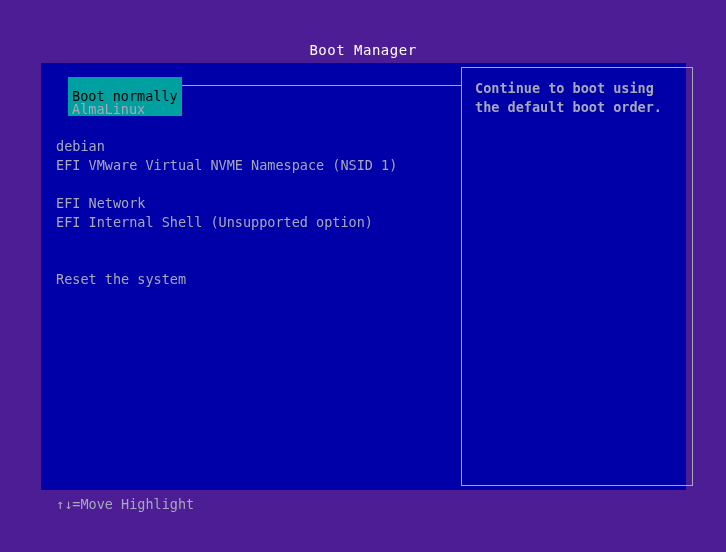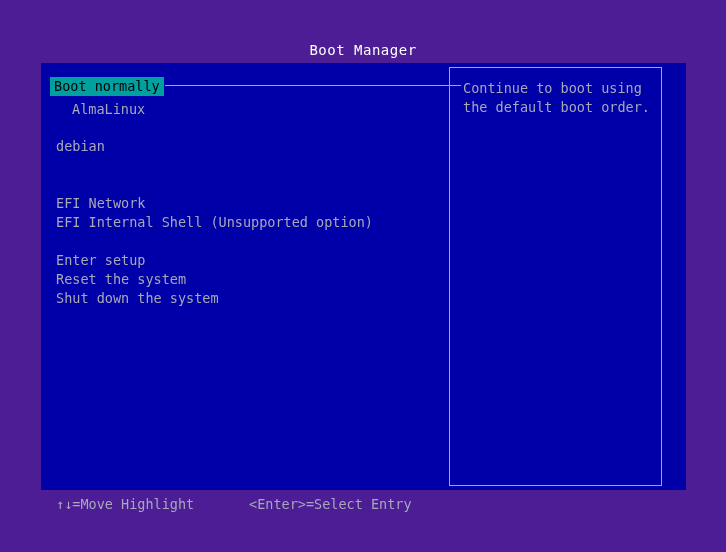--- a/index.html
+++ b/index.html
@@ -62,45 +62,46 @@
     left: 15px;
     font-size: 13.5px;
     line-height: 19px;
     height: 19px;
     color: #a8a8b8;
     white-space: pre;
     letter-spacing: 0px;
   }
 
   .menu-item.selected {
-    left: 9px;
-    padding: 0 4px;
+    left: 27px;
+    padding: 10px 4px;
     background: #00a0a0;
     color: #000000;
   }
 
   
   #menu-rule {
     position: absolute;
     left: 124px;
     top: 22px;
     width: 296px;
     height: 1px;
     background: #a8a8b8;
   }
 
   
   #help-box {
     position: absolute;
-    left: 408px;
+    left: 420px;
     top: 4px;
-    width: 213px;
+    width: 232px;
     height: 419px;
     border: 1px solid #a8a8b8;
     box-sizing: border-box;
+    font-weight: bold;
   }
 
   .help-line {
     position: absolute;
     left: 13px;
     font-size: 13.5px;
     line-height: 19px;
     height: 19px;
     color: #a8a8b8;
     white-space: pre;
@@ -130,29 +131,28 @@
 
   <div id="title-bar">Boot Manager</div>
 
   <div id="form-panel">
 
     <div id="menu-column">
       <div id="menu-rule"></div>
     <div class="menu-item selected" style="top: 14px;">Boot normally</div>
         <div class="menu-item" style="top: 37px; margin-left: 16px;">AlmaLinux</div>
         <div class="menu-item" style="top: 74px;">debian</div>
+        <div class="menu-item" style="top: 93px;">EFI VMware Virtual NVME Namespace (NSID 1)</div>
         <div class="menu-item" style="top: 131px; text-align: right;">EFI Network</div>
         <div class="menu-item" style="top: 150px;">EFI Internal Shell (Unsupported option)</div>
-        <div class="menu-item" style="top: 188px;">Enter setup</div>
         <div class="menu-item" style="top: 207px;">Reset the system</div>
-        <div class="menu-item" style="top: 226px;">Shut down the system</div>
       </div>
 
     <div id="help-box">
         <div class="help-line" style="top: 11px;">Continue to boot using</div>
         <div class="help-line" style="top: 30px;">the default boot order.</div>
       </div>
 
   </div>
 
-  <div id="footer"><div class="footer-hint" style="left: 56px;">↑↓=Move Highlight</div><div class="footer-hint" style="left: 249px;">&lt;Enter&gt;=Select Entry</div></div>
+  <div id="footer"><div class="footer-hint" style="left: 56px;">↑↓=Move Highlight</div></div>
 
 </div>
 
 </body></html>

